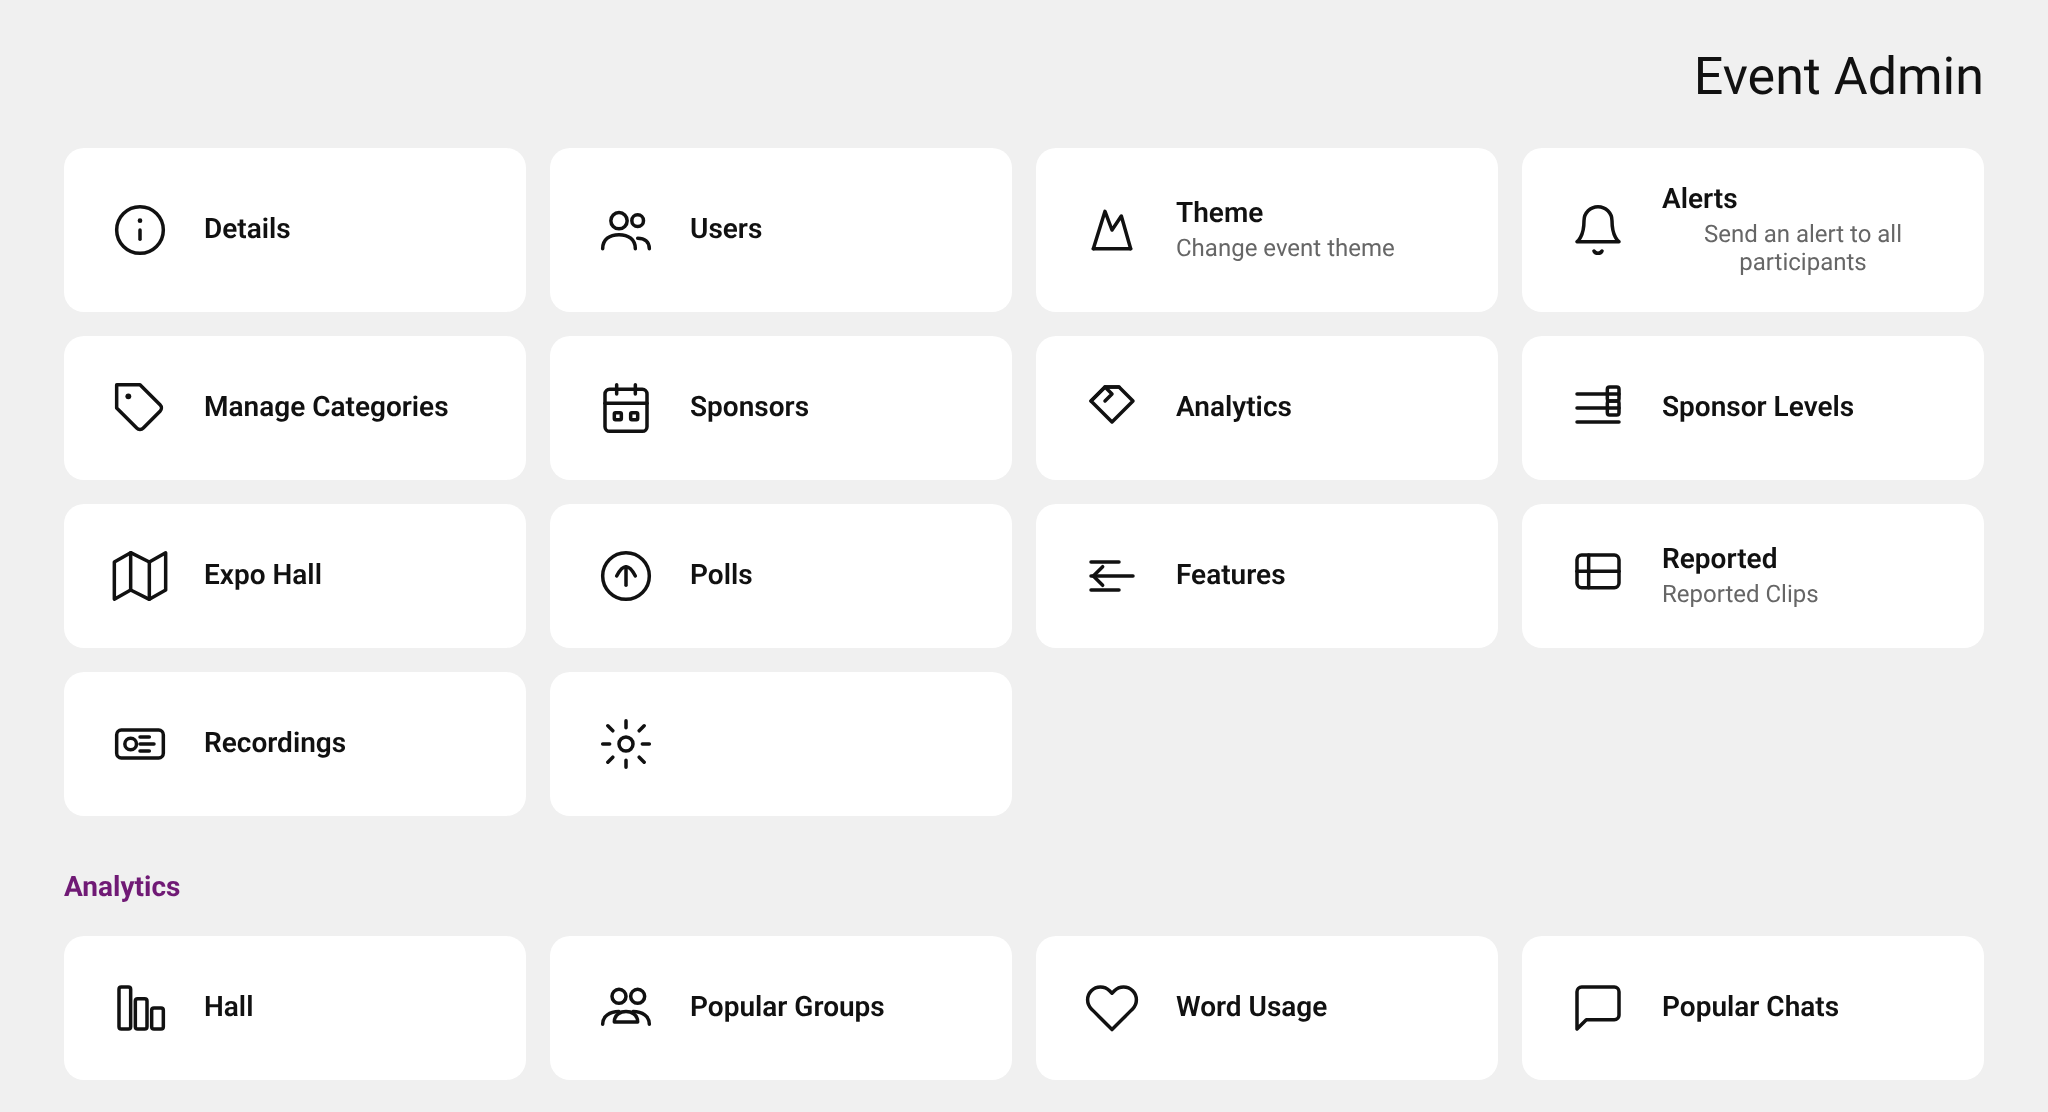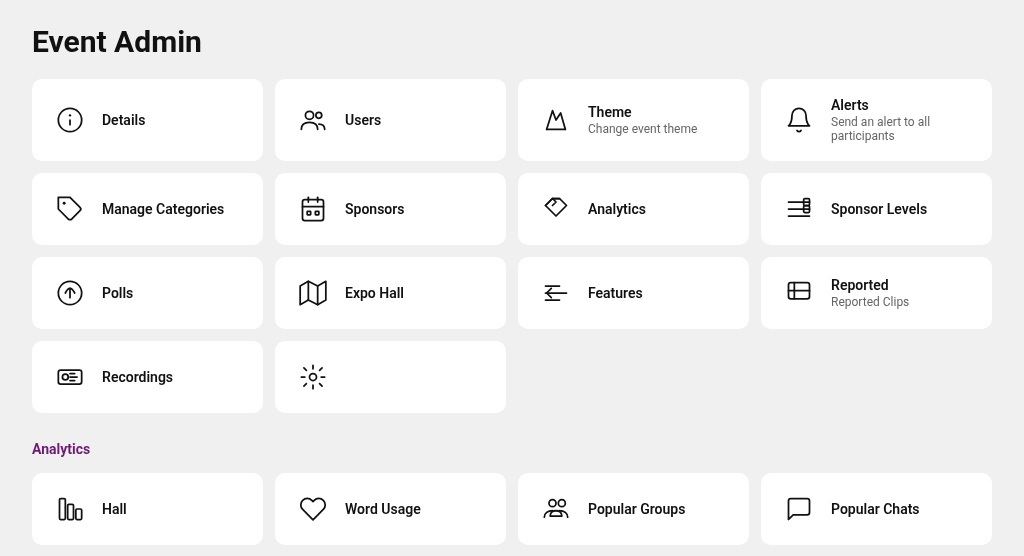--- a/index.html
+++ b/index.html
@@ -3,24 +3,25 @@
   <meta charset="utf-8">
   <style>
     * { box-sizing: border-box; margin: 0; padding: 0; }
     body {
       background: #f0f0f0;
       font-family: -apple-system, BlinkMacSystemFont, 'Segoe UI', Roboto, sans-serif;
       padding: 24px 32px;
       color: #1a1a1a;
     }
     h1 {
-      font-size: 30px;
-      font-weight: 700;
+      font-size: 26px;
+      font-weight: 400;
       margin-bottom: 20px;
       color: #111;
+      text-align: right;
     }
     h2 {
       font-size: 14px;
       font-weight: 700;
       margin: 28px 0 16px 0;
       color: #701a75;
     }
     .grid {
       display: grid;
       grid-template-columns: repeat(4, 1fr);
@@ -60,20 +61,21 @@
     }
     .card-title {
       font-size: 14px;
       font-weight: 600;
       color: #111;
     }
     .card-subtitle {
       font-size: 12px;
       color: #666;
       margin-top: 2px;
+      text-align: center;
     }
   </style>
 </head>
 <body>
 
 <h1>Event Admin</h1>
 
 <div class="grid" id="admin-grid">
     <div class="card">
       <div class="card-icon">
@@ -178,40 +180,40 @@
         </svg>
       </div>
       <div class="card-text">
         <span class="card-title">Sponsor Levels</span>
 
       </div>
     </div>
     <div class="card">
       <div class="card-icon">
         <svg viewBox="0 0 24 24">
+          <polygon points="1 6 1 22 8 18 16 22 23 18 23 2 16 6 8 2 1 6"></polygon>
+          <line x1="8" y1="2" x2="8" y2="18"></line>
+          <line x1="16" y1="6" x2="16" y2="22"></line>
+        </svg>
+      </div>
+      <div class="card-text">
+        <span class="card-title">Expo Hall</span>
+
+      </div>
+    </div>
+    <div class="card">
+      <div class="card-icon">
+        <svg viewBox="0 0 24 24">
           <circle cx="12" cy="12" r="10"></circle>
           <line x1="12" y1="8" x2="12" y2="16"></line>
           <path d="M8 12 Q10 8 12 8 Q14 8 16 12"></path>
         </svg>
       </div>
       <div class="card-text">
         <span class="card-title">Polls</span>
-
-      </div>
-    </div>
-    <div class="card">
-      <div class="card-icon">
-        <svg viewBox="0 0 24 24">
-          <polygon points="1 6 1 22 8 18 16 22 23 18 23 2 16 6 8 2 1 6"></polygon>
-          <line x1="8" y1="2" x2="8" y2="18"></line>
-          <line x1="16" y1="6" x2="16" y2="22"></line>
-        </svg>
-      </div>
-      <div class="card-text">
-        <span class="card-title">Expo Hall</span>
 
       </div>
     </div>
     <div class="card">
       <div class="card-icon">
         <svg viewBox="0 0 24 24">
           <line x1="3" y1="12" x2="21" y2="12"></line>
           <polyline points="8 8 4 12 8 16"></polyline>
           <line x1="3" y1="6" x2="15" y2="6"></line>
           <line x1="3" y1="18" x2="15" y2="18"></line>
@@ -272,46 +274,46 @@
         </svg>
       </div>
       <div class="card-text">
         <span class="card-title">Hall</span>
 
       </div>
     </div>
     <div class="card">
       <div class="card-icon">
         <svg viewBox="0 0 24 24">
-          <path d="M20.84 4.61a5.5 5.5 0 0 0-7.78 0L12 5.67l-1.06-1.06a5.5 5.5 0 0 0-7.78 7.78l1.06 1.06L12 21.23l7.78-7.78 1.06-1.06a5.5 5.5 0 0 0 0-7.78z"></path>
-        </svg>
-      </div>
-      <div class="card-text">
-        <span class="card-title">Word Usage</span>
-
-      </div>
-    </div>
-    <div class="card">
-      <div class="card-icon">
-        <svg viewBox="0 0 24 24">
           <circle cx="9" cy="7" r="3"></circle>
           <path d="M2 19c0-3.5 3-5.5 7-5.5"></path>
           <circle cx="17" cy="7" r="3"></circle>
           <path d="M22 19c0-3.5-3-5.5-7-5.5"></path>
           <path d="M12 13.5c2 0 5 1 5 4.5H7c0-3.5 3-4.5 5-4.5z"></path>
         </svg>
       </div>
       <div class="card-text">
         <span class="card-title">Popular Groups</span>
 
       </div>
     </div>
     <div class="card">
       <div class="card-icon">
         <svg viewBox="0 0 24 24">
+          <path d="M20.84 4.61a5.5 5.5 0 0 0-7.78 0L12 5.67l-1.06-1.06a5.5 5.5 0 0 0-7.78 7.78l1.06 1.06L12 21.23l7.78-7.78 1.06-1.06a5.5 5.5 0 0 0 0-7.78z"></path>
+        </svg>
+      </div>
+      <div class="card-text">
+        <span class="card-title">Word Usage</span>
+
+      </div>
+    </div>
+    <div class="card">
+      <div class="card-icon">
+        <svg viewBox="0 0 24 24">
           <path d="M21 15a2 2 0 0 1-2 2H7l-4 4V5a2 2 0 0 1 2-2h14a2 2 0 0 1 2 2z"></path>
         </svg>
       </div>
       <div class="card-text">
         <span class="card-title">Popular Chats</span>
 
       </div>
     </div>
   </div>
 

